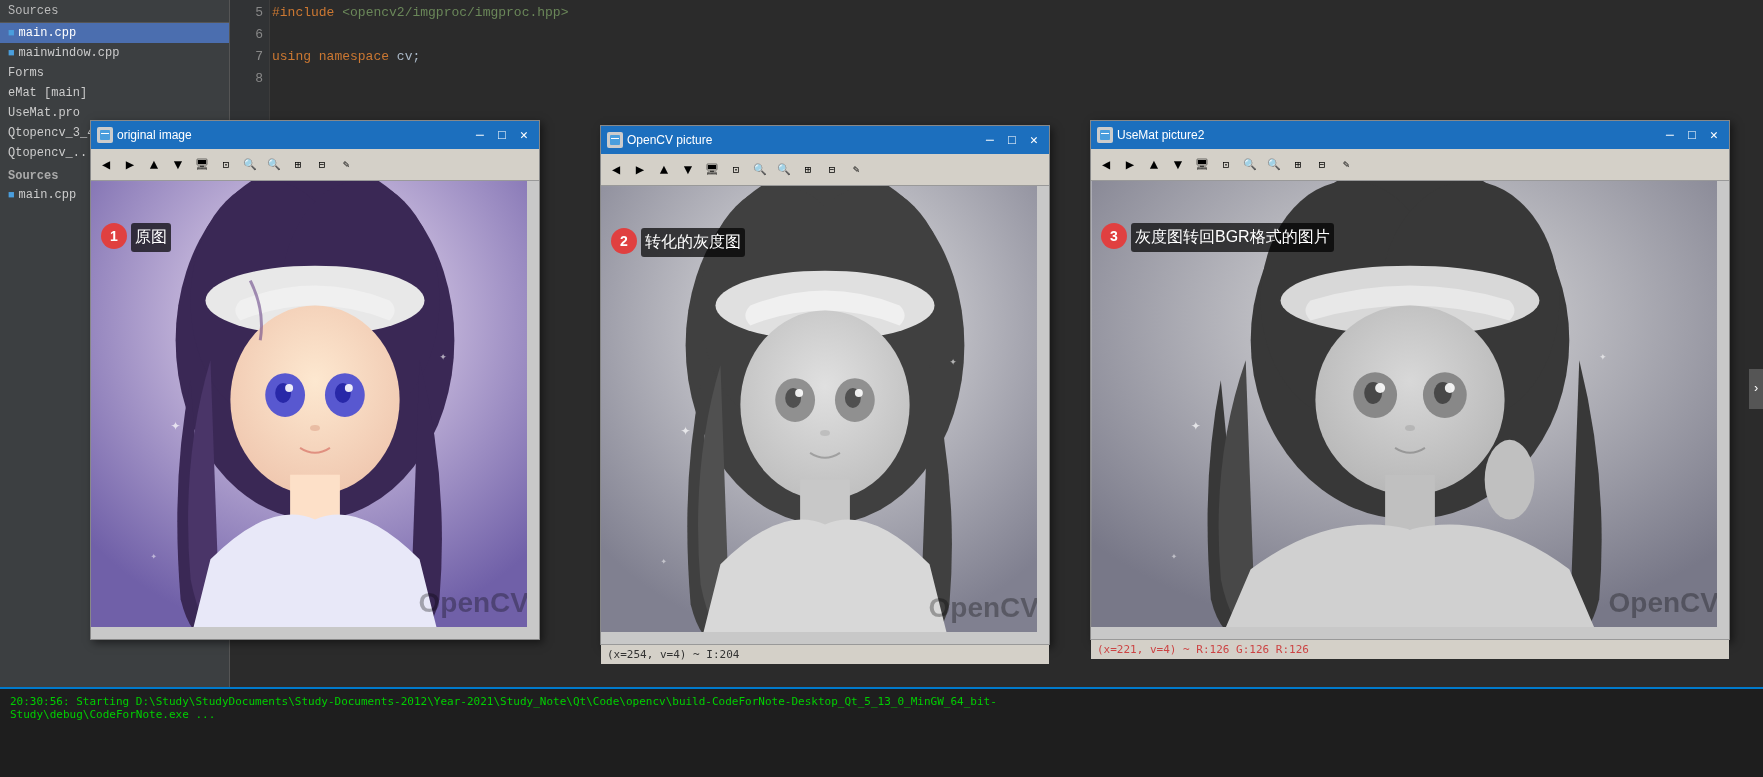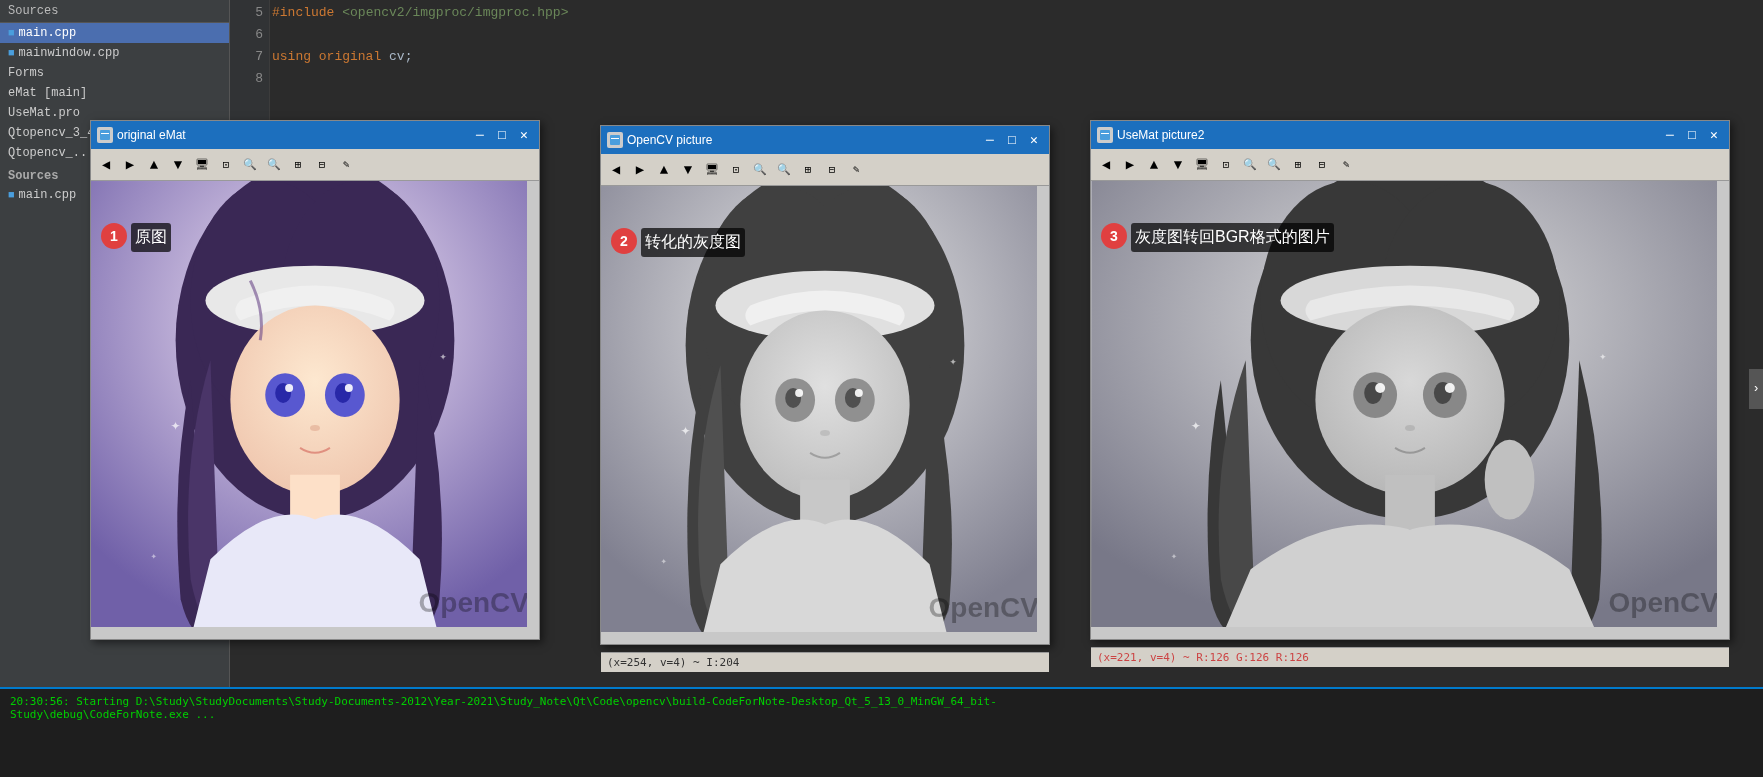--- a/index.html
+++ b/index.html
@@ -234,21 +234,20 @@
     .win-statusbar {
       height: 20px;
       background: #d4d0c8;
       border-top: 1px solid #999;
       padding: 0 6px;
       font-size: 11px;
       color: #333;
       display: flex;
       align-items: center;
       font-family: 'Consolas', monospace;
-      margin-top: 8px;
     }
 
     
     .anime-img-color {
       width: 100%;
       height: 100%;
       background: linear-gradient(
         160deg,
         #e8d5f0 0%,
         #c9b8e8 15%,
@@ -417,36 +416,36 @@
       <div class="line-num">8</div>
     </div>
     <div class="code-content">
       <div class="code-line">
         <span class="kw-include">#include</span>
         <span style="color:#a9b7c6;"> </span>
         <span class="kw-string">&lt;opencv2/imgproc/imgproc.hpp&gt;</span>
       </div>
       <div class="code-line">&nbsp;</div>
       <div class="code-line">
-        <span class="kw-namespace">using original</span>
+        <span class="kw-namespace">using namespace</span>
         <span style="color:#a9b7c6;"> cv;</span>
       </div>
     </div>
   </div>
 </div>
 
 <div class="win-original">
   <div class="win-titlebar">
     <div class="win-titlebar-icon">
       <svg width="12" height="12" viewBox="0 0 12 12">
           <rect x="1" y="1" width="10" height="10" fill="#4a9edd" rx="1"></rect>
           <rect x="2" y="4" width="8" height="1" fill="white"></rect>
         </svg>
     </div>
-    <span class="win-title-text">original eMat</span>
+    <span class="win-title-text">original image</span>
     <div class="win-btn">─</div>
     <div class="win-btn">□</div>
     <div class="win-btn close">✕</div>
   </div>
   <div class="win-toolbar">
     <div class="toolbar-btn">◀</div>
     <div class="toolbar-btn">▶</div>
     <div class="toolbar-btn">▲</div>
     <div class="toolbar-btn">▼</div>
     <div class="toolbar-btn" style="font-size:11px;">🖥</div>

